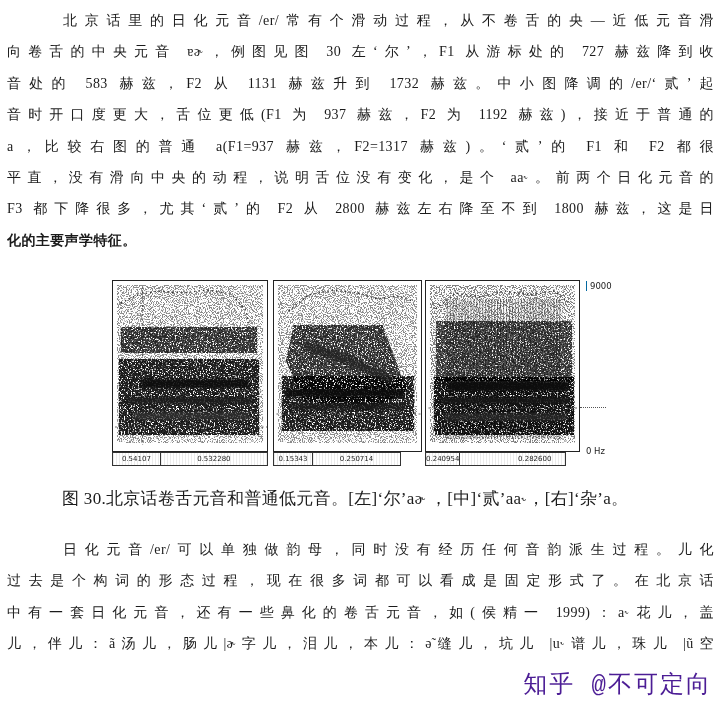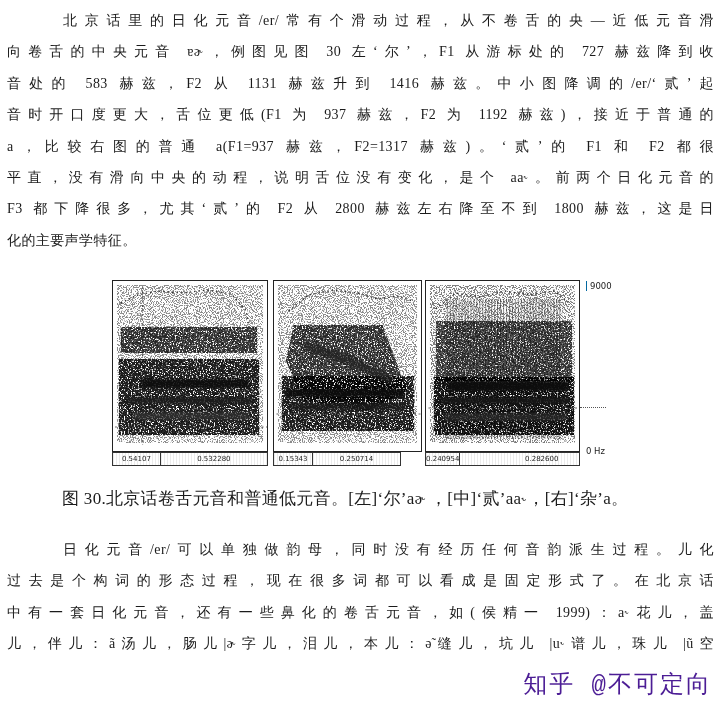--- a/index.html
+++ b/index.html
@@ -7,21 +7,21 @@
     width:720px;height:705px;position:relative;background:#ffffff;overflow:hidden;
     font-family:"Liberation Serif","DejaVu Serif",serif;color:#1b1b1b;
   }
   .para{position:absolute;left:7px;width:707px;font-size:14px;}
   .pline{
     height:31.4px;line-height:31.4px;white-space:nowrap;
     text-align:justify;text-align-last:justify;letter-spacing:0.4px;
     overflow:hidden;
   }
   .pline.first{text-indent:56px;}
-  .pline.last{text-align-last:left;}
+  .pline.last{text-align-last:left;font-weight:bold;}
   
   .figure{position:absolute;left:0;top:272px;width:720px;height:200px;}
   .panel{
     position:absolute;top:8px;height:172px;border:1px solid #222;background:#fff;
     box-sizing:border-box;
   }
   .panel svg{position:absolute;left:0;top:0;width:100%;height:100%;}
   .strip{
     position:absolute;top:180px;height:14px;box-sizing:border-box;
     border:1px solid #333;border-top:1px solid #333;background:#d6d6d6;
@@ -71,21 +71,21 @@
       </filter>
     <pattern id="vstripe" width="3" height="10" patternUnits="userSpaceOnUse">
       <rect width="1.1" height="10" fill="#1c1c1c"></rect>
     </pattern>
   </defs>
 </svg>
 
 <div class="para" style="top:5px">
   <div class="pline first">北京话里的日化元音/er/常有个滑动过程，从不卷舌的央—近低元音滑</div>
   <div class="pline">向卷舌的中央元音 ɐɚ，例图见图 30 左‘尔’，F1 从游标处的 727 赫兹降到收</div>
-  <div class="pline">音处的 583 赫兹，F2 从 1131 赫兹升到 1416 赫兹。中小图降调的/er/‘贰’起</div>
+  <div class="pline">音处的 583 赫兹，F2 从 1131 赫兹升到 1732 赫兹。中小图降调的/er/‘贰’起</div>
   <div class="pline">音时开口度更大，舌位更低(F1 为 937 赫兹，F2 为 1192 赫兹)，接近于普通的</div>
   <div class="pline">a，比较右图的普通 a(F1=937 赫兹，F2=1317 赫兹)。‘贰’的 F1 和 F2 都很</div>
   <div class="pline">平直，没有滑向中央的动程，说明舌位没有变化，是个 aa˞。前两个日化元音的</div>
   <div class="pline">F3 都下降很多，尤其‘贰’的 F2 从 2800 赫兹左右降至不到 1800 赫兹，这是日</div>
   <div class="pline last">化的主要声学特征。</div>
 </div>
 
 <div class="figure">
 
   <div class="panel" style="left:112px;width:156px;">
@@ -130,21 +130,21 @@
       <rect x="20" y="18" width="118" height="140" fill="url(#vstripe)" opacity="0.45"></rect>
       <rect x="10" y="40" width="138" height="60" fill="#000" filter="url(#spk2)" opacity="0.7"></rect>
       <rect x="8" y="96" width="142" height="58" fill="#000" filter="url(#spk2)" opacity="0.9"></rect>
       <rect x="22" y="100" width="122" height="10" fill="#0d0d0d" filter="url(#blr)" opacity="0.95"></rect>
       <rect x="14" y="116" width="132" height="7" fill="#161616" filter="url(#blr)" opacity="0.9"></rect>
       <rect x="18" y="132" width="125" height="8" fill="#2a2a2a" filter="url(#blr)" opacity="0.75"></rect>
       <polyline points="10,28 30,12 55,16 80,10 105,14 130,10 145,22" fill="none" stroke="#333" stroke-width="1.4" stroke-dasharray="1.5 3"></polyline>
       <line x1="-2" y1="127" x2="158" y2="127" stroke="#444" stroke-width="0.8" stroke-dasharray="2 2.5"></line>
     </svg>
   </div>
-  <div class="strip striptex" style="left:425px;width:155px;gap:44px;">
+  <div class="strip striptex" style="left:425px;width:141px;gap:44px;">
     <div class="cell c1">0.240954</div>
     <div class="cell c2">0.282600</div>
   </div>
 
   <div class="dotext" style="left:580px;top:135px;width:26px;"></div>
 
   <div class="freqlabel freqtick" style="top:9px;">9000</div>
   <div class="freqlabel" style="top:174px;">0 Hz</div>
 </div>
 

